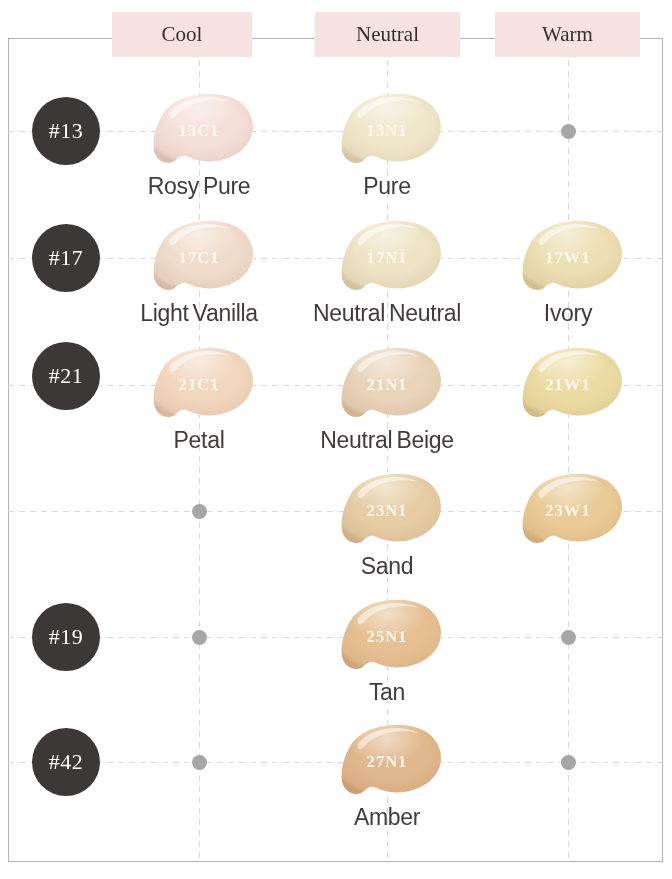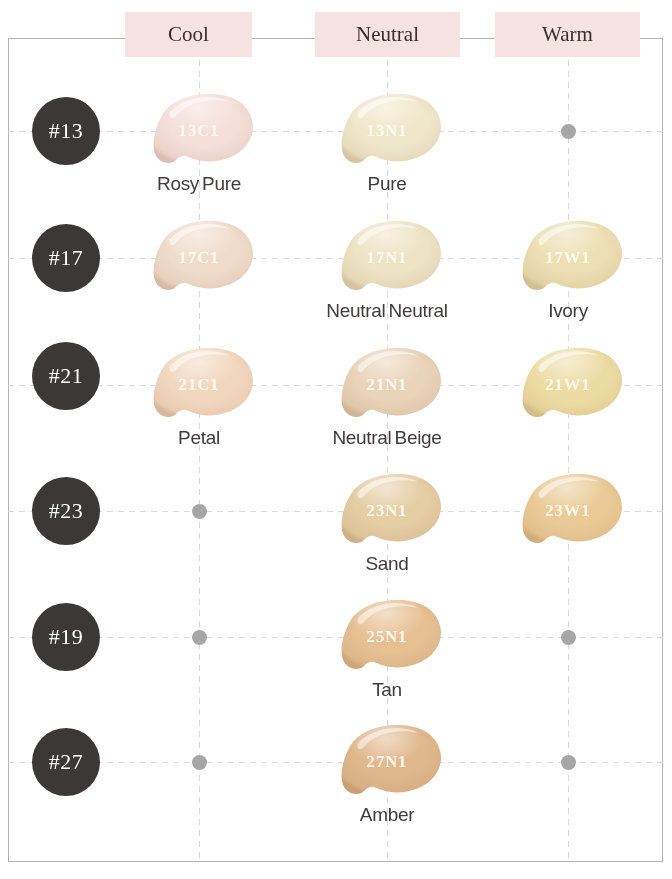--- a/index.html
+++ b/index.html
@@ -31,21 +31,21 @@
     font-family:"Liberation Serif",serif;font-size:22px;z-index:3;
     display:flex;align-items:center;justify-content:center;letter-spacing:0.5px;
   }
   .cell{position:absolute;z-index:3;}
   .blob text{
     font-family:"Liberation Serif",serif;font-size:17px;font-weight:600;
     fill:var(--code_text,#fffbf0);text-anchor:middle;opacity:0.95;letter-spacing:1px;
   }
   .shade-name{
     position:absolute;width:200px;text-align:center;z-index:3;
-    color:var(--name_text,#3f3c3b);font-size:19px;letter-spacing:-0.3px;word-spacing:-2px;
+    color:var(--name_text,#3f3c3b);font-size:23px;letter-spacing:-0.3px;word-spacing:-2px;
   }
   .dot{
     position:absolute;width:15px;height:15px;border-radius:50%;
     background:var(--dot_color,#a6a6a6);z-index:2;
   }
 </style>
 </head>
 <body>
 
 <svg width="0" height="0" style="position:absolute" aria-hidden="true">
@@ -72,30 +72,29 @@
   <div class="vline" style="left:387px"></div>
   <div class="vline" style="left:568px"></div>
 
   <div class="hline" style="top:131px"></div>
   <div class="hline" style="top:258px"></div>
   <div class="hline" style="top:385px"></div>
   <div class="hline" style="top:511px"></div>
   <div class="hline" style="top:637px"></div>
   <div class="hline" style="top:762px"></div>
 
-  <div class="col-header" style="left:125px;width:127px">Cool</div>
+  <div class="col-header" style="left:112px;width:140px">Cool</div>
   <div class="col-header" style="left:495px;width:145px">Warm</div>
   <div class="col-header" style="left:315px;width:145px">Neutral</div>
 
   <div class="badge" style="top:97px">#13</div>
   <div class="badge" style="top:224px">#17</div>
   <div class="badge" style="top:342px">#21</div>
-  <div class="badge" style="top:477px">#23</div>
   <div class="badge" style="top:603px">#19</div>
-  <div class="badge" style="top:728px">#27</div>
+  <div class="badge" style="top:728px">#42</div>
 
   <div class="cell" style="left:140px;top:89px">
     <svg class="blob" width="118" height="82" viewBox="0 0 120 84">
       <use href="#bean" fill="#f5dfd9"></use>
       <use href="#bean" fill="url(#edgeShade)"></use>
       <use href="#bean" fill="url(#topGloss)"></use>
       <use href="#glossSwoosh" fill="rgba(255,255,255,0.5)"></use>
       <text x="60" y="48">13C1</text>
     </svg>
   </div>
@@ -116,20 +115,21 @@
 
   <div class="cell" style="left:140px;top:216px">
     <svg class="blob" width="118" height="82" viewBox="0 0 120 84">
       <use href="#bean" fill="#f0dccb"></use>
       <use href="#bean" fill="url(#edgeShade)"></use>
       <use href="#bean" fill="url(#topGloss)"></use>
       <use href="#glossSwoosh" fill="rgba(255,255,255,0.5)"></use>
       <text x="60" y="48">17C1</text>
     </svg>
   </div>
+  <div class="shade-name" style="left:99px;top:300px">Light Vanilla</div>
 
   <div class="cell" style="left:328px;top:216px">
     <svg class="blob" width="118" height="82" viewBox="0 0 120 84">
       <use href="#bean" fill="#eee3c5"></use>
       <use href="#bean" fill="url(#edgeShade)"></use>
       <use href="#bean" fill="url(#topGloss)"></use>
       <use href="#glossSwoosh" fill="rgba(255,255,255,0.5)"></use>
       <text x="60" y="48">17N1</text>
     </svg>
   </div>

